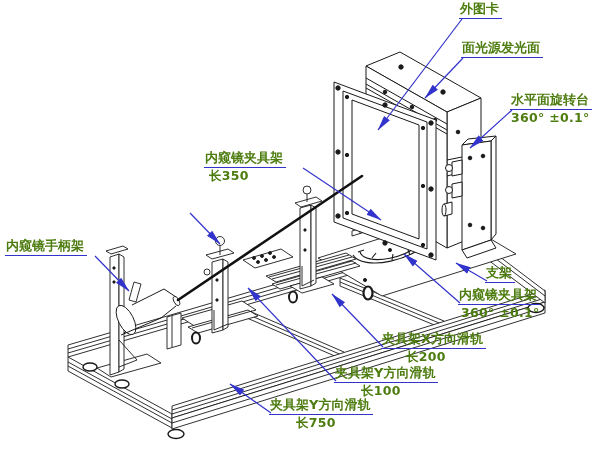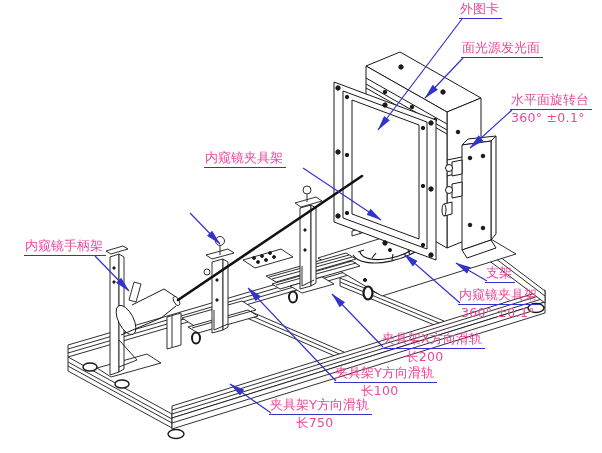--- a/index.html
+++ b/index.html
@@ -1,19 +1,19 @@
 <!DOCTYPE html>
 <html><head>
 <meta charset="utf-8">
 <style>
   html,body{margin:0;padding:0;background:#ffffff;}
   #stage{position:relative;width:602px;height:453px;background:#fff;overflow:hidden;
          font-family:"DejaVu Sans","Liberation Sans",sans-serif;}
   #art{position:absolute;left:0;top:0;}
-  .callout{position:absolute;color:#ec4899;font-weight:normal;font-size:13px;line-height:1.12;white-space:nowrap;z-index:5;}
+  .callout{position:absolute;color:#4d7c0f;font-weight:bold;font-size:13px;line-height:1.12;white-space:nowrap;z-index:5;}
   .callout .l1{display:inline-block;border-bottom:1.4px solid #3233cb;padding:0 3px 1px 1px;margin-left:-1px;}
   .callout .l2{padding-top:1px;font-size:12.5px;letter-spacing:.3px;}
   svg *{vector-effect:non-scaling-stroke;}
 </style>
 </head>
 <body>
 
 <div id="stage">
 
 <svg id="art" width="602" height="453" viewBox="0 0 602 453">
@@ -232,24 +232,25 @@
     <span class="l1">面光源发光面</span>
   </div>
 
   <div class="callout" style="left:511px;top:93px;">
     <span class="l1">水平面旋转台</span>
     <div class="l2">360° ±0.1°</div>
   </div>
 
   <div class="callout" style="left:205px;top:151px;">
     <span class="l1">内窥镜夹具架</span>
-  </div>
-
-
-  <div class="callout" style="left:25px;top:239px;">
+    <div class="l2" style="padding-left:4px;">长350</div>
+  </div>
+
+
+  <div class="callout" style="left:6px;top:239px;">
     <span class="l1">内窥镜手柄架</span>
   </div>
 
   <div class="callout" style="left:486px;top:266px;">
     <span class="l1">支架</span>
   </div>
 
   <div class="callout" style="left:459px;top:288px;">
     <span class="l1">内窥镜夹具架</span>
     <div class="l2" style="padding-left:2px;">360° ±0.1°</div>

